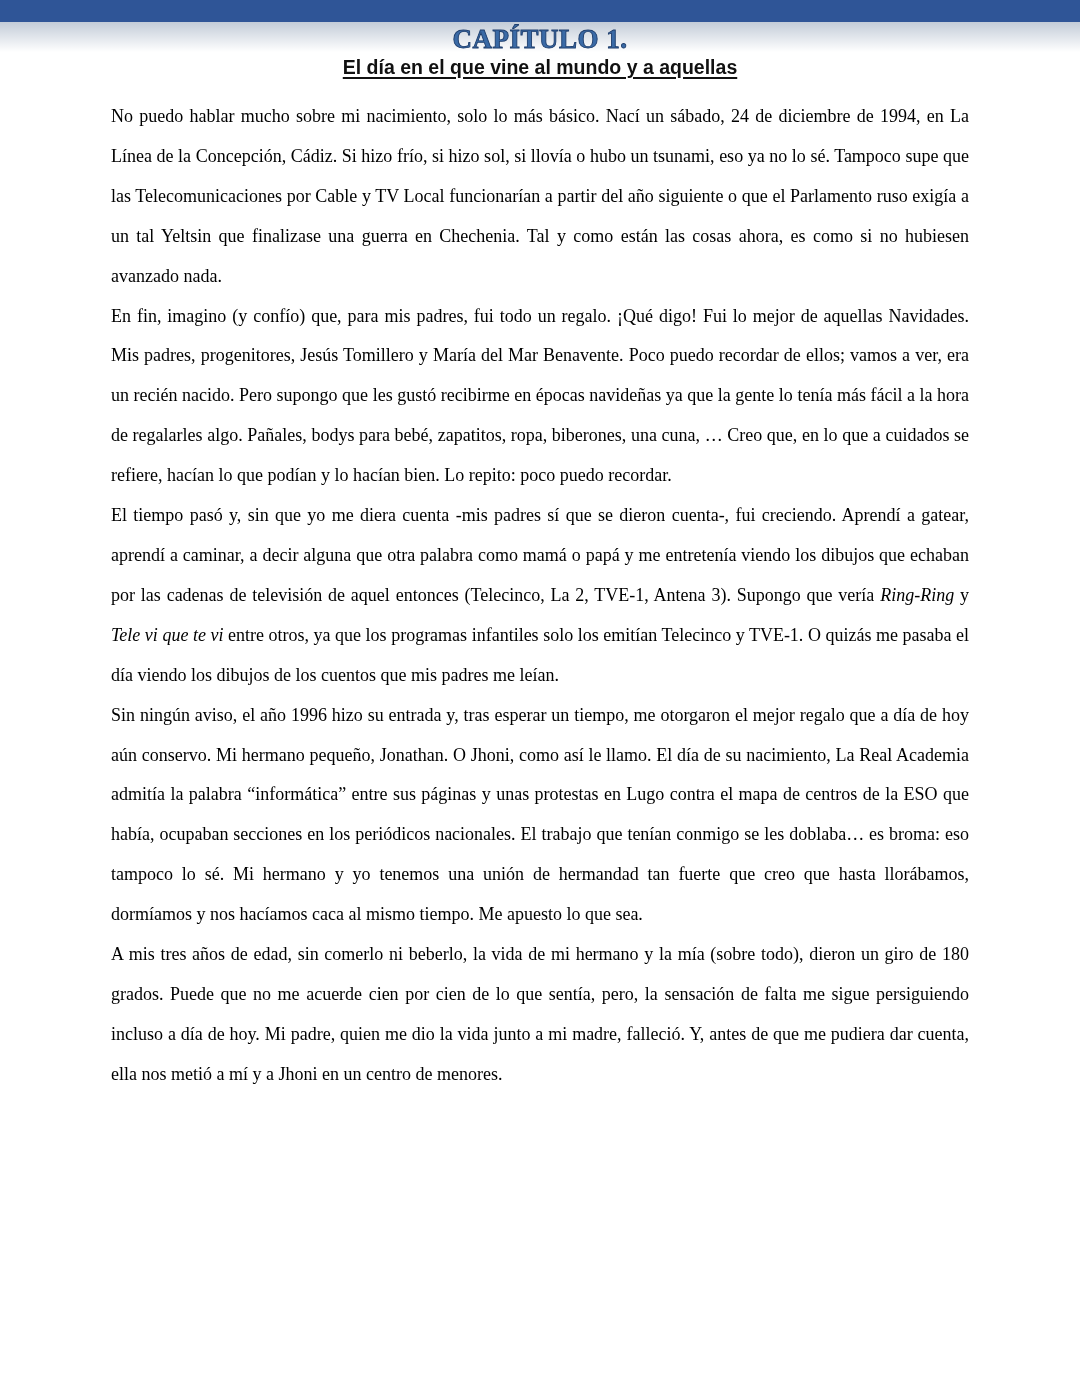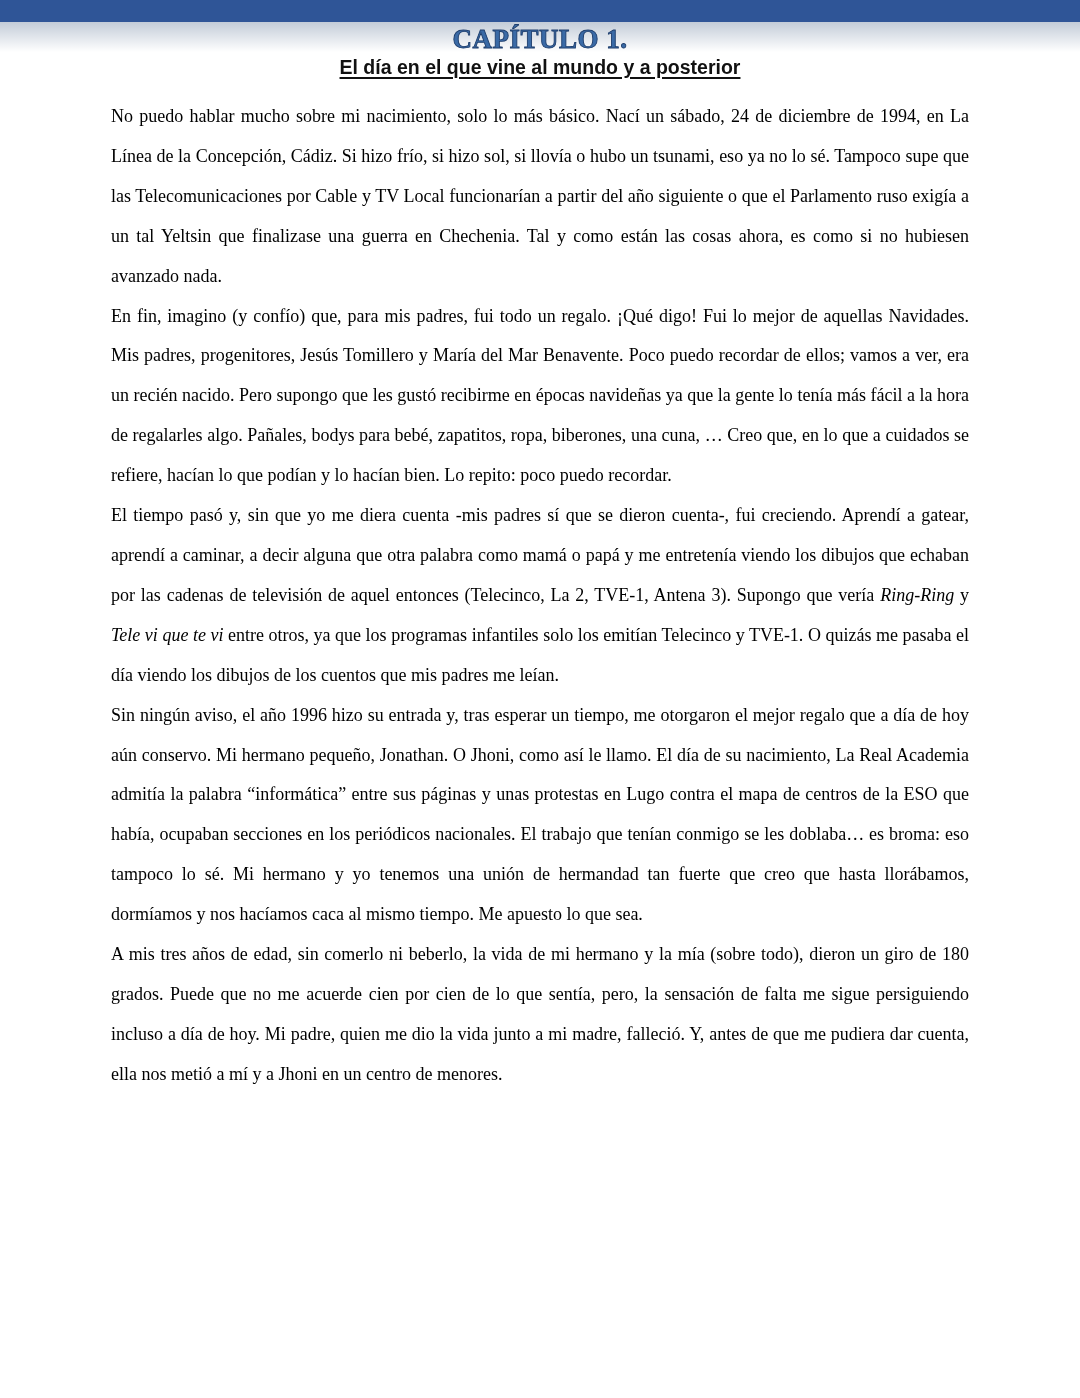--- a/index.html
+++ b/index.html
@@ -57,21 +57,21 @@
   }
   .body-text em { font-style: italic; margin-top: 24px; }
 </style>
 </head>
 <body>
 
 <div class="page">
   <div class="top-bar"></div>
   <div class="title-area">
     <h1 class="chapter-title">CAPÍTULO 1.</h1>
-    <h2 class="chapter-subtitle">El día en el que vine al mundo y a posterior</h2>
+    <h2 class="chapter-subtitle">El día en el que vine al mundo y a aquellas</h2>
   </div>
   <div class="body-text">
       <p><span>No puedo hablar mucho sobre mi nacimiento, solo lo más básico. Nací un sábado, 24 de diciembre de 1994, en La Línea de la Concepción, Cádiz. Si hizo frío, si hizo sol, si llovía o hubo un tsunami, eso ya no lo sé. Tampoco supe que las Telecomunicaciones por Cable y TV Local funcionarían a partir del año siguiente o que el Parlamento ruso exigía a un tal Yeltsin que finalizase una guerra en Chechenia. Tal y como están las cosas ahora, es como si no hubiesen avanzado nada.</span></p>
       <p><span>En fin, imagino (y confío) que, para mis padres, fui todo un regalo. ¡Qué digo! Fui lo mejor de aquellas Navidades. Mis padres, progenitores, Jesús Tomillero y María del Mar Benavente. Poco puedo recordar de ellos; vamos a ver, era un recién nacido. Pero supongo que les gustó recibirme en épocas navideñas ya que la gente lo tenía más fácil a la hora de regalarles algo. Pañales, bodys para bebé, zapatitos, ropa, biberones, una cuna, … Creo que, en lo que a cuidados se refiere, hacían lo que podían y lo hacían bien. Lo repito: poco puedo recordar.</span></p>
       <p><span>El tiempo pasó y, sin que yo me diera cuenta -mis padres sí que se dieron cuenta-, fui creciendo. Aprendí a gatear, aprendí a caminar, a decir alguna que otra palabra como mamá o papá y me entretenía viendo los dibujos que echaban por las cadenas de televisión de aquel entonces (Telecinco, La 2, TVE-1, Antena 3). Supongo que vería </span><em>Ring-Ring</em><span> y </span><em>Tele vi que te vi</em><span> entre otros, ya que los programas infantiles solo los emitían Telecinco y TVE-1. O quizás me pasaba el día viendo los dibujos de los cuentos que mis padres me leían.</span></p>
       <p><span>Sin ningún aviso, el año 1996 hizo su entrada y, tras esperar un tiempo, me otorgaron el mejor regalo que a día de hoy aún conservo. Mi hermano pequeño, Jonathan. O Jhoni, como así le llamo. El día de su nacimiento, La Real Academia admitía la palabra “informática” entre sus páginas y unas protestas en Lugo contra el mapa de centros de la ESO que había, ocupaban secciones en los periódicos nacionales. El trabajo que tenían conmigo se les doblaba… es broma: eso tampoco lo sé. Mi hermano y yo tenemos una unión de hermandad tan fuerte que creo que hasta llorábamos, dormíamos y nos hacíamos caca al mismo tiempo. Me apuesto lo que sea.</span></p>
       <p><span>A mis tres años de edad, sin comerlo ni beberlo, la vida de mi hermano y la mía (sobre todo), dieron un giro de 180 grados. Puede que no me acuerde cien por cien de lo que sentía, pero, la sensación de falta me sigue persiguiendo incluso a día de hoy. Mi padre, quien me dio la vida junto a mi madre, falleció. Y, antes de que me pudiera dar cuenta, ella nos metió a mí y a Jhoni en un centro de menores.</span></p>
     </div>
 </div>
 

